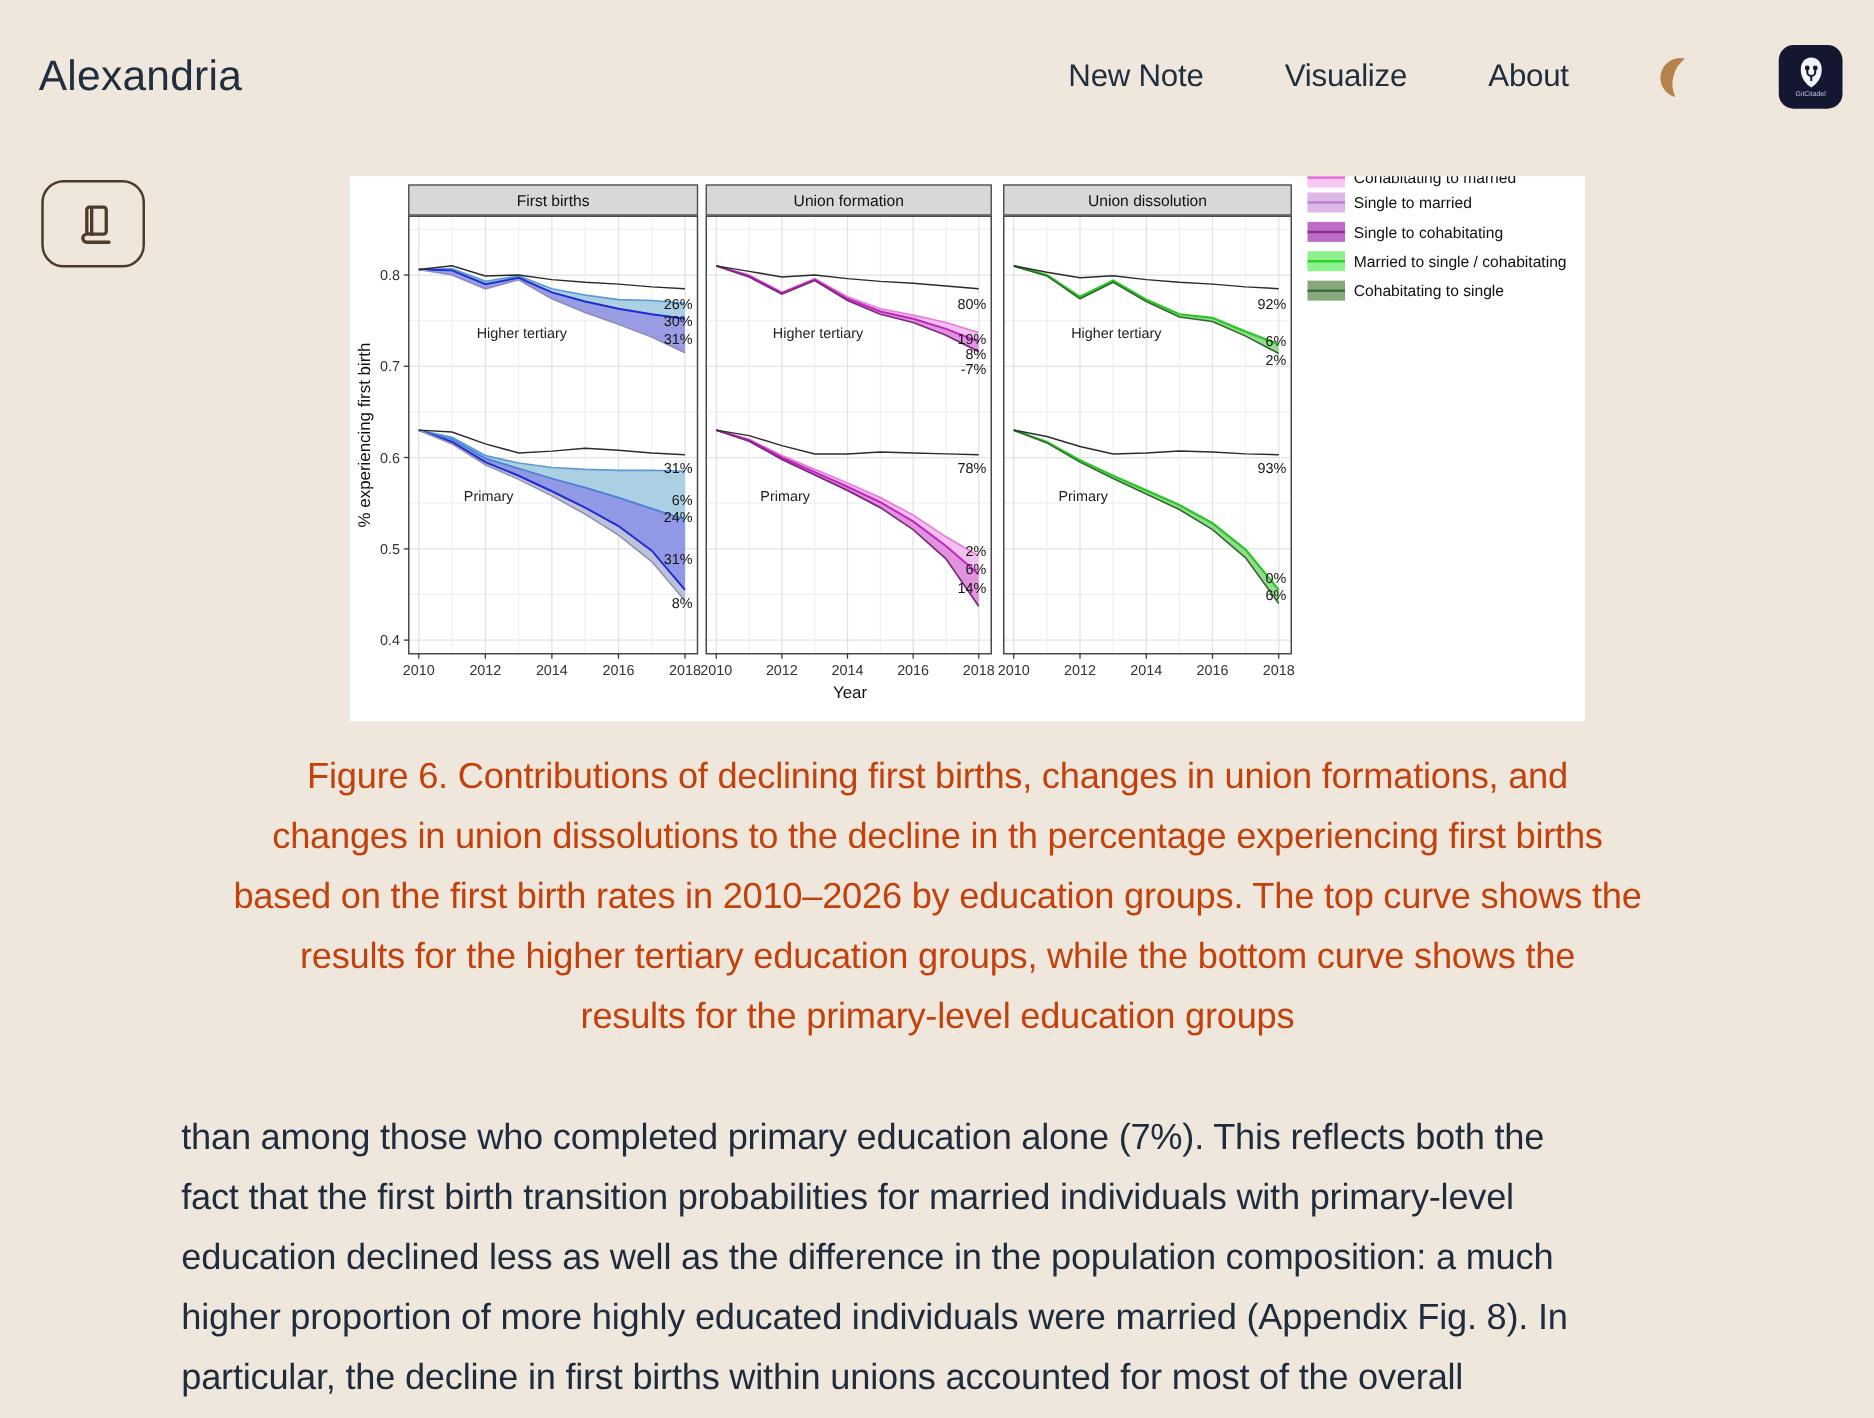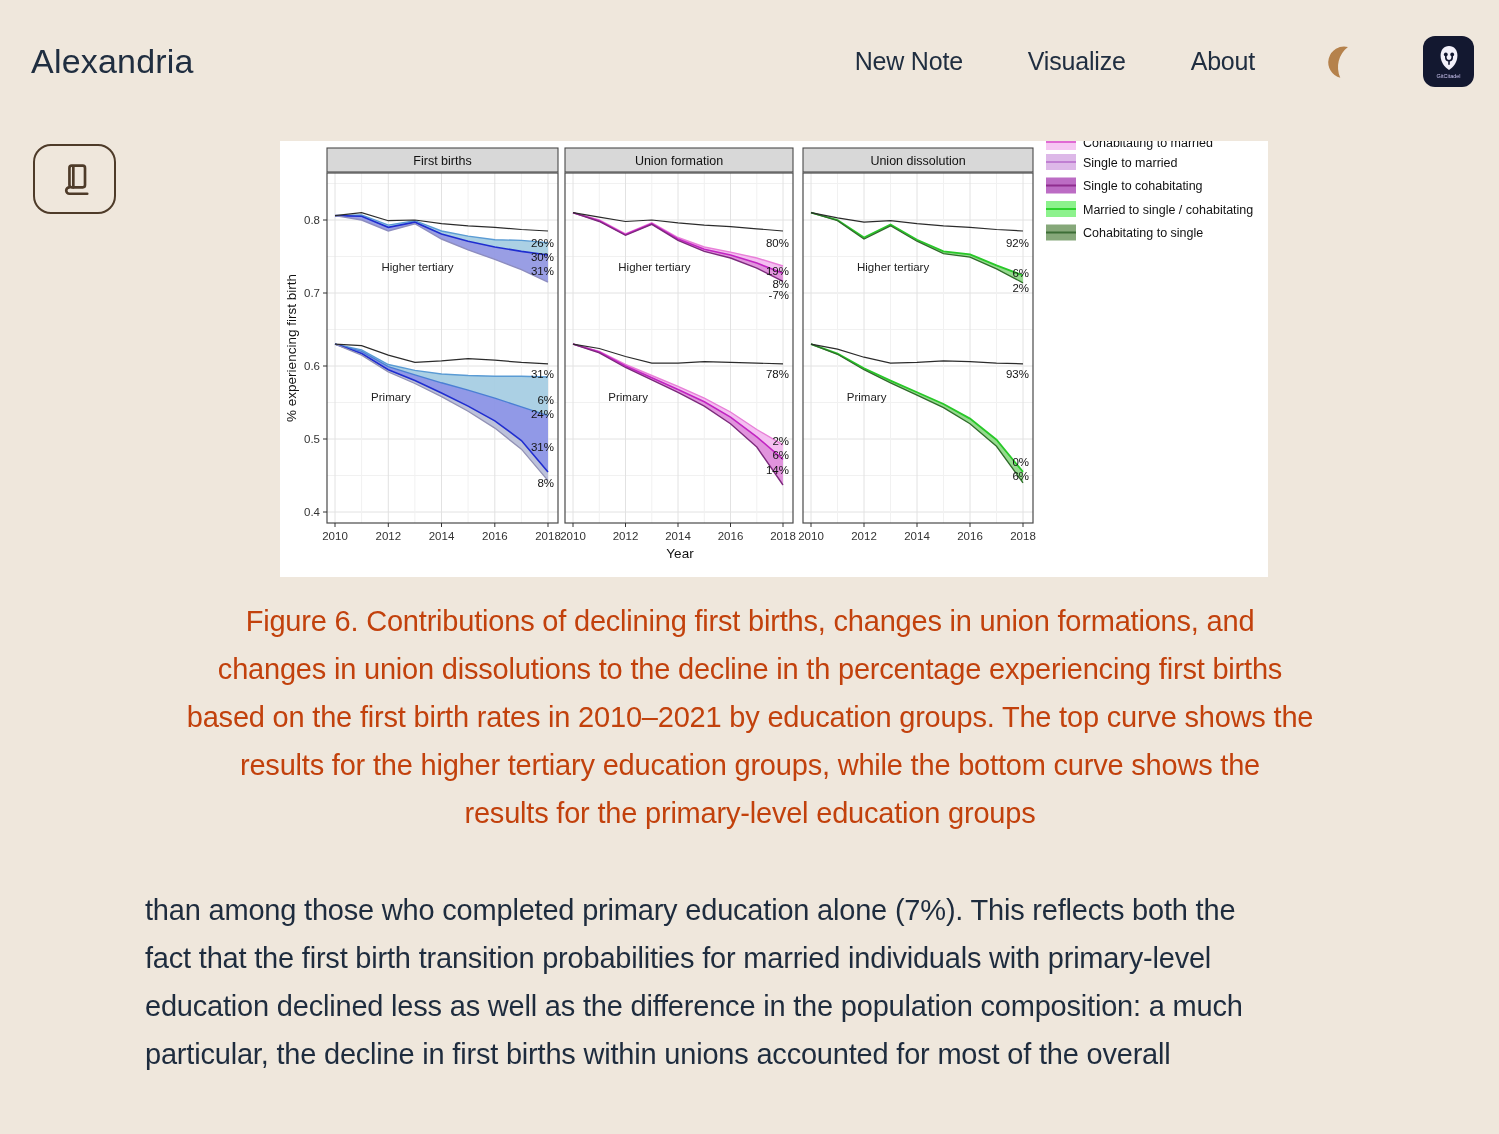--- a/index.html
+++ b/index.html
@@ -263,25 +263,26 @@
         <text x="803" y="72.5" font-size="12.5" font-family="&quot;Liberation Sans&quot;,&quot;DejaVu Sans&quot;,sans-serif" fill="#111111">Married to single / cohabitating</text>
         <rect x="766" y="83.5" width="30" height="16" fill="#86a87a"></rect>
         <line x1="766" x2="796" y1="91.5" y2="91.5" stroke="#3d6e37" stroke-width="2"></line>
         <text x="803" y="96" font-size="12.5" font-family="&quot;Liberation Sans&quot;,&quot;DejaVu Sans&quot;,sans-serif" fill="#111111">Cohabitating to single</text>
       </svg>
   </figure>
 
   <div class="caption">
       <div>Figure 6. Contributions of declining first births, changes in union formations, and</div>
       <div>changes in union dissolutions to the decline in th percentage experiencing first births</div>
-      <div>based on the first birth rates in 2010–2021 by education groups. The top curve shows the</div>
+      <div>based on the first birth rates in 2010–2026 by education groups. The top curve shows the</div>
       <div>results for the higher tertiary education groups, while the bottom curve shows the</div>
       <div>results for the primary-level education groups</div>
     </div>
 
   <div class="article">
       <div>than among those who completed primary education alone (7%). This reflects both the</div>
       <div>fact that the first birth transition probabilities for married individuals with primary-level</div>
       <div>education declined less as well as the difference in the population composition: a much</div>
+      <div>higher proportion of more highly educated individuals were married (Appendix Fig. 8). In</div>
       <div>particular, the decline in first births within unions accounted for most of the overall</div>
     </div>
 
 </div>
 
 </body></html>

